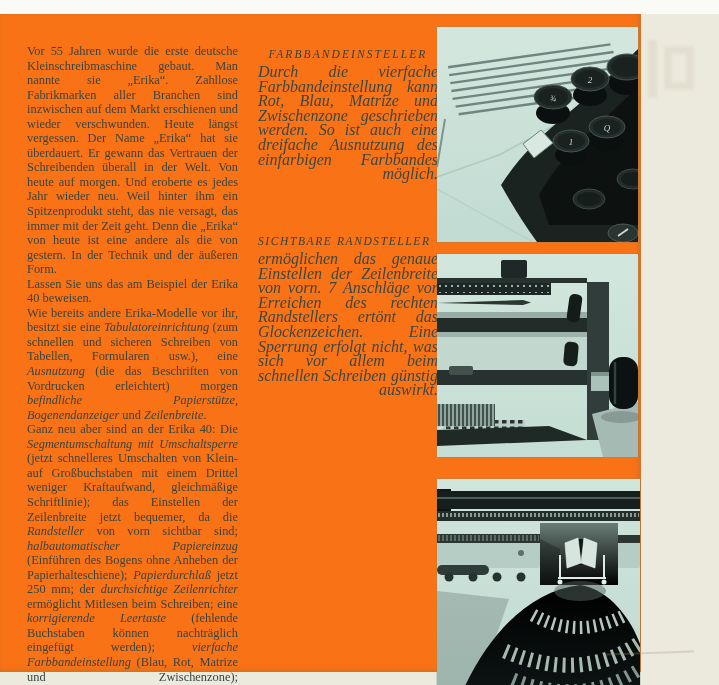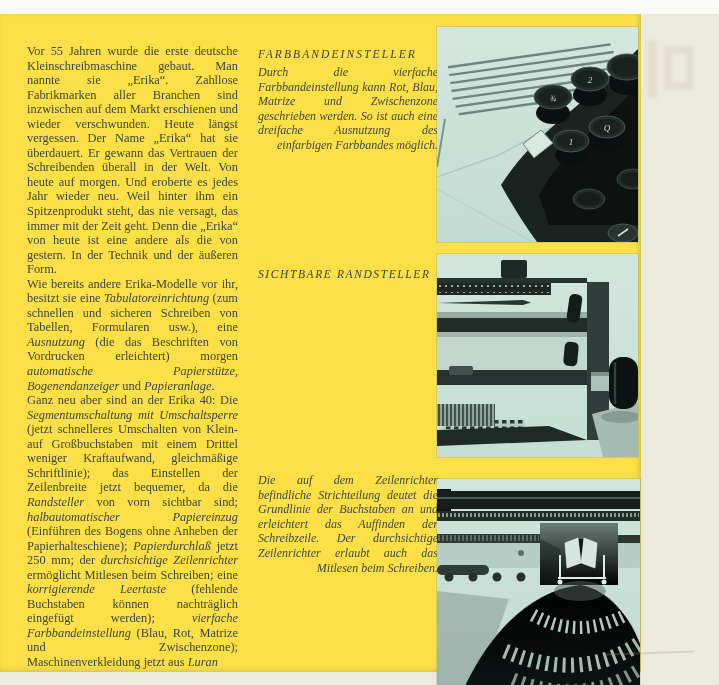--- a/index.html
+++ b/index.html
@@ -10,45 +10,45 @@
     overflow:hidden;
     font-family:"Liberation Serif", serif;
     color:#36443f;
   }
   .top-strip {
     position:absolute; left:0; top:0; width:719px; height:14px;
     background:#fafbf7;
   }
   .page {
     position:absolute; left:0; top:14px; width:641px; height:658px;
-    background:#fde047;
+    background:#f97316;
     box-shadow: inset -4px 0 7px -3px rgba(80,105,95,.30),
                 inset 0 -4px 6px -3px rgba(80,105,95,.22);
   }
   
   .article-col {
     position:absolute; left:27px; top:30px; width:211px;
     font-size:12.4px; line-height:14.55px;
     text-align:justify; hyphens:auto;
   }
   .article-col p { margin:0; }
   .article-col i { }
   
   .feature-section { position:absolute; left:258px; width:180px; }
   .sec-1 { top:33px; }
-  .sec-2 { top:253px; }
+  .sec-2 { top:220px; }
   .sec-3 { top:459px; }
   .sec-title {
     font-style:italic; font-size:11.5px; line-height:14px;
-    letter-spacing:2.1px; text-align:left; white-space:nowrap;
+    letter-spacing:2.1px; text-align:center; white-space:nowrap;
     color:#33403c; margin-bottom:4px;
   }
   .sec-2 .sec-title { text-align:left; letter-spacing:1.6px; }
   .sec-body {
-    font-style:italic; font-size:12px; line-height:14.6px;
+    font-style:italic; font-size:16px; line-height:14.6px;
     text-align:justify; text-align-last:right; color:#3a4843;
   }
   
   .photo { position:absolute; overflow:hidden; box-shadow:0 0 0 1px rgba(110,135,125,.25); }
   .photo svg { display:block; width:100%; height:100%; }
   .photo-1 { left:437px; top:13px;  width:201px; height:215px; }
   .photo-2 { left:437px; top:240px; width:201px; height:203px; }
   .photo-3 { left:437px; top:465px; width:203px; height:207px; }
   
   .ghost {
@@ -64,35 +64,36 @@
 </style>
 </head>
 <body>
 
 <div class="top-strip"></div>
 
 <div class="page">
 
   <div class="article-col">
     <p><span>Vor 55 Jahren wurde die erste deutsche Kleinschreibmaschine gebaut. Man nannte sie „Erika“. Zahllose Fabrikmarken aller Branchen sind inzwischen auf dem Markt erschienen und wieder verschwunden. Heute längst vergessen. Der Name „Erika“ hat sie überdauert. Er gewann das Vertrauen der Schreibenden überall in der Welt. Von heute auf morgen. Und eroberte es jedes Jahr wieder neu. Weil hinter ihm ein Spitzenprodukt steht, das nie versagt, das immer mit der Zeit geht. Denn die „Erika“ von heute ist eine andere als die von gestern. In der Technik und der äußeren Form.</span></p>
-    <p><span>Wie bereits andere Erika-Modelle vor ihr, besitzt sie eine </span><i>Tabulatoreinrichtung</i><span> (zum schnellen und sicheren Schreiben von Tabellen, Formularen usw.), eine </span><i>Ausnutzung</i><span> (die das Beschriften von Vordrucken erleichtert) morgen </span><i>automatische Papierstütze, Bogenendanzeiger</i><span> und </span><i>Papieranlage</i><span>.</span></p>
+    <p><span>Lassen Sie uns das am Beispiel der Erika 40 beweisen.</span></p>
+    <p><span>Wie bereits andere Erika-Modelle vor ihr, besitzt sie eine </span><i>Tabulatoreinrichtung</i><span> (zum schnellen und sicheren Schreiben von Tabellen, Formularen usw.), eine </span><i>Ausnutzung</i><span> (die das Beschriften von Vordrucken erleichtert) morgen </span><i>befindliche Papierstütze, Bogenendanzeiger</i><span> und </span><i>Zeilenbreite</i><span>.</span></p>
     <p><span>Ganz neu aber sind an der Erika 40: Die </span><i>Segmentumschaltung mit Umschaltsperre</i><span> (jetzt schnelleres Umschalten von Klein- auf Großbuchstaben mit einem Drittel weniger Kraftaufwand, gleichmäßige Schriftlinie); das Einstellen der Zeilenbreite jetzt bequemer, da die </span><i>Randsteller</i><span> von vorn sichtbar sind; </span><i>halbautomatischer Papiereinzug</i><span> (Einführen des Bogens ohne Anheben der Papierhalteschiene); </span><i>Papierdurchlaß</i><span> jetzt 250 mm; der </span><i>durchsichtige Zeilenrichter</i><span> ermöglicht Mitlesen beim Schreiben; eine </span><i>korrigierende Leertaste</i><span> (fehlende Buchstaben können nachträglich eingefügt werden); </span><i>vierfache Farbbandeinstellung</i><span> (Blau, Rot, Matrize und Zwischenzone); Maschinenverkleidung jetzt aus </span><i>Luran</i></p>
   </div>
 
   <div class="feature-section sec-1">
     <div class="sec-title">FARBBANDEINSTELLER</div>
     <div class="sec-body">Durch die vierfache Farbbandeinstellung kann Rot, Blau, Matrize und Zwischenzone geschrieben werden. So ist auch eine dreifache Ausnutzung des einfarbigen Farbbandes möglich.</div>
   </div>
 
   <div class="feature-section sec-2">
     <div class="sec-title">SICHTBARE RANDSTELLER</div>
+    <div class="sec-body">ermöglichen das genaue Einstellen der Zeilenbreite von vorn. 7 Anschläge vor Erreichen des rechten Randstellers ertönt das Glockenzeichen. Eine Sperrung erfolgt nicht, was sich vor allem beim schnellen Schreiben günstig auswirkt.</div>
   </div>
 
   <div class="feature-section sec-3">
-    <div class="sec-body">Die auf dem Zeilenrichter befindliche Strichteilung deutet die Grundlinie der Buchstaben an und erleichtert das Auffinden der Schreibzeile. Der durchsichtige Zeilenrichter erlaubt auch das Mitlesen beim Schreiben.</div>
   </div>
 
   <div class="photo photo-1">
     <svg viewBox="0 0 201 215" xmlns="http://www.w3.org/2000/svg">
       <defs>
         <linearGradient id="p1bg" x1="0" y1="0" x2="0" y2="1">
           <stop offset="0" stop-color="#d4e7de"></stop>
             <stop offset="1" stop-color="#c1dbd2"></stop>
         </linearGradient>
       </defs>

